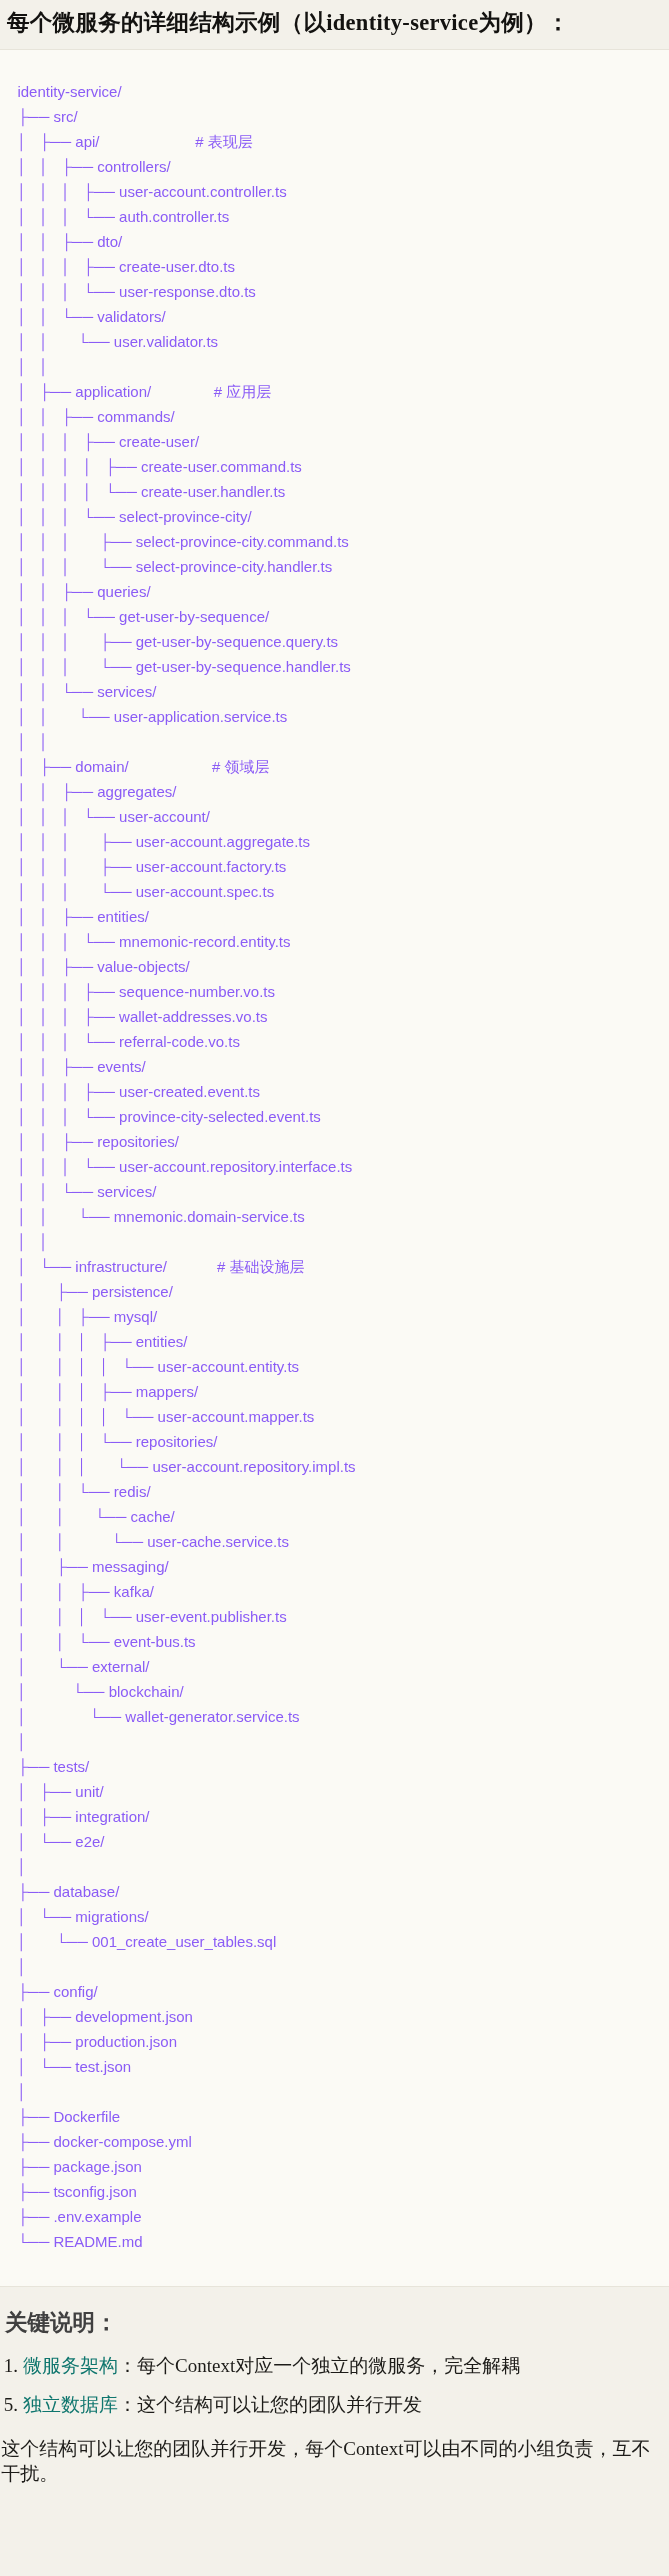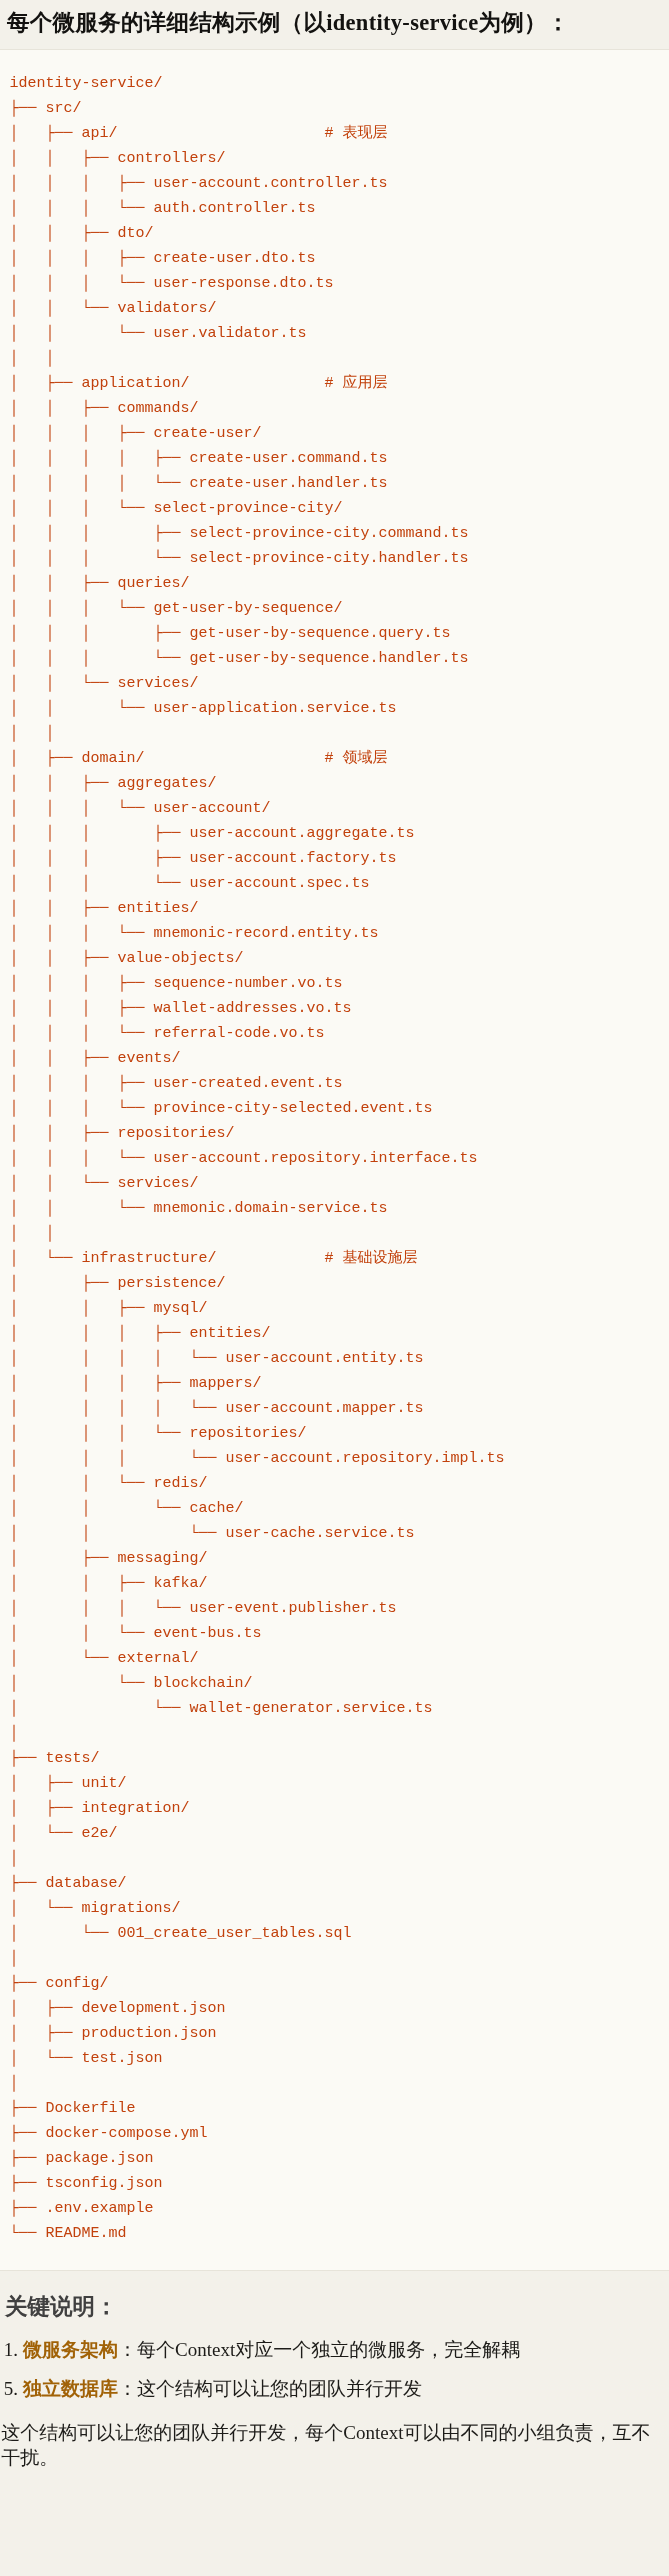--- a/index.html
+++ b/index.html
@@ -24,25 +24,25 @@
     margin-top: 11.3px;
     background: #fbfaf5;
     border-top: 0.6px solid #e7e4da;
     border-bottom: 0.6px solid #e7e4da;
     padding: 21px 6.3px 24px 9.4px;
     box-sizing: border-box;
     width: 100%;
     overflow: hidden;
   }
   .code-block pre {
-    margin: 0;
-    font-family: Liberation Mono, monospace;
+    margin: 8px;
+    font-family: Liberation Sans, sans-serif;
     font-size: 15px;
     line-height: 25px;
-    color: #c2410c;
+    color: #8b5cf6;
     white-space: pre;
   }
   .subheading {
     margin: 21px 0 0 5px;
     font-size: 22.5px;
     line-height: 29px;
     font-weight: 700;
     color: #404040;
   }
   .notes {
@@ -50,21 +50,21 @@
     margin: 16.3px 0 0 0;
     padding: 0 0 0 3.8px;
   }
   .notes li {
     font-size: 19px;
     line-height: 25px;
     margin-bottom: 13.8px;
     color: #1d1c19;
   }
   .notes .num { margin-right: 5px; }
-  .notes .term { font-weight: 700; color: #a16207; }
+  .notes .term { font-weight: 400; color: #0f766e; }
   .closing {
     margin: 19px 0 0 1.3px;
     font-size: 19px;
     line-height: 25px;
     color: #1d1c19;
   }
 </style>
 </head>
 <body>
 

